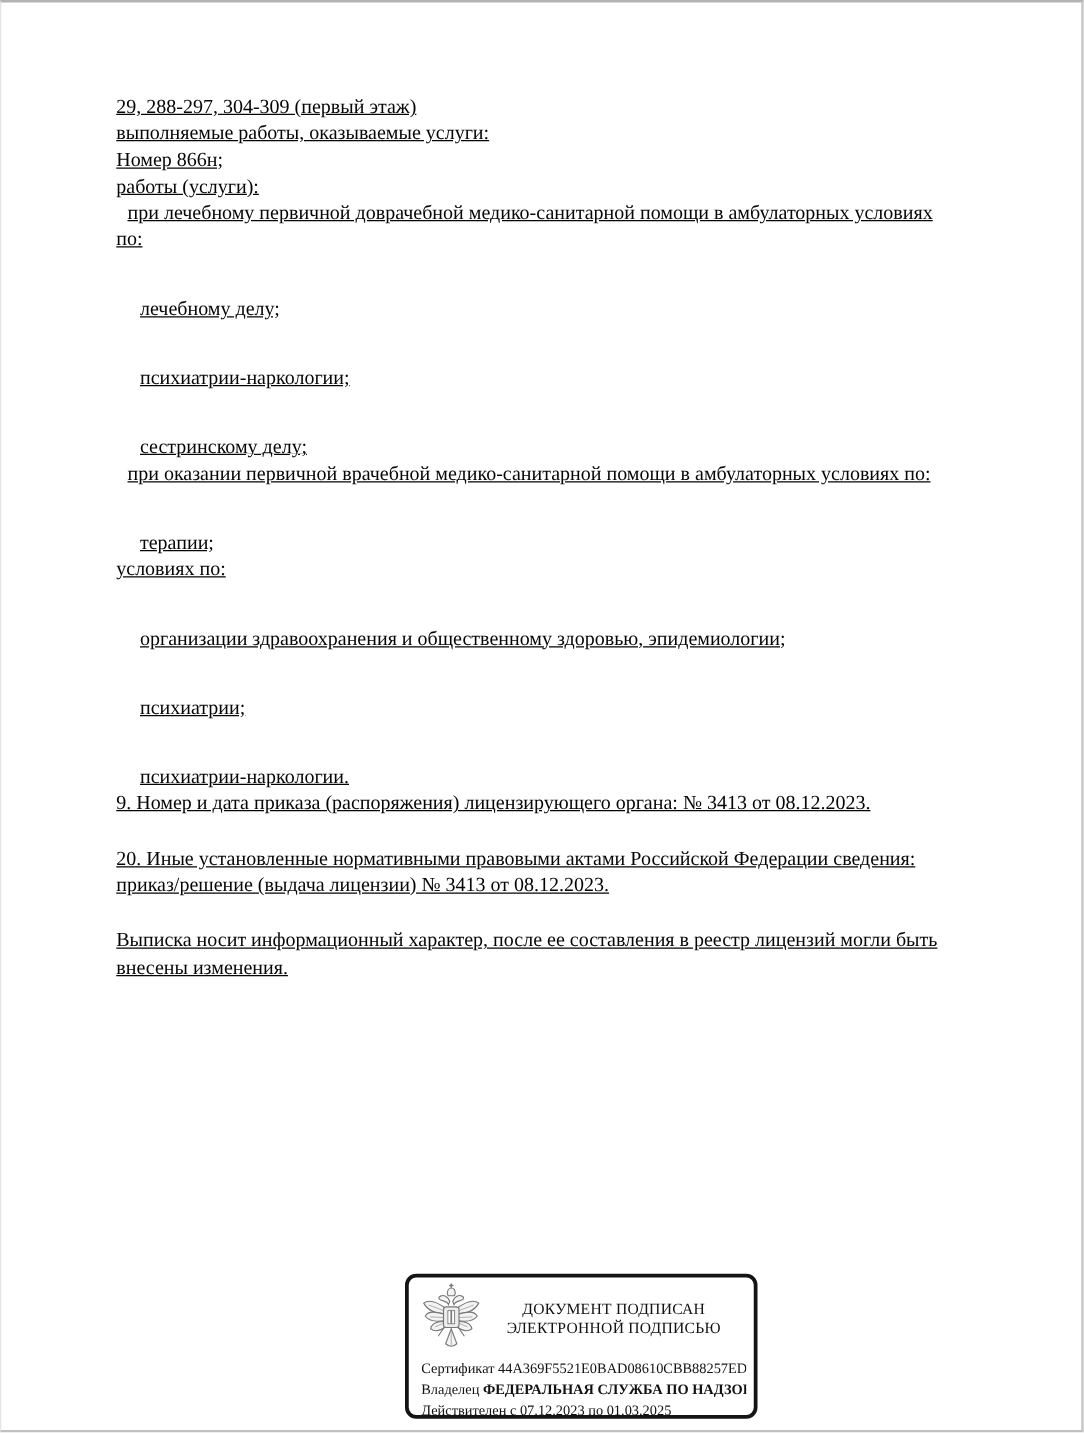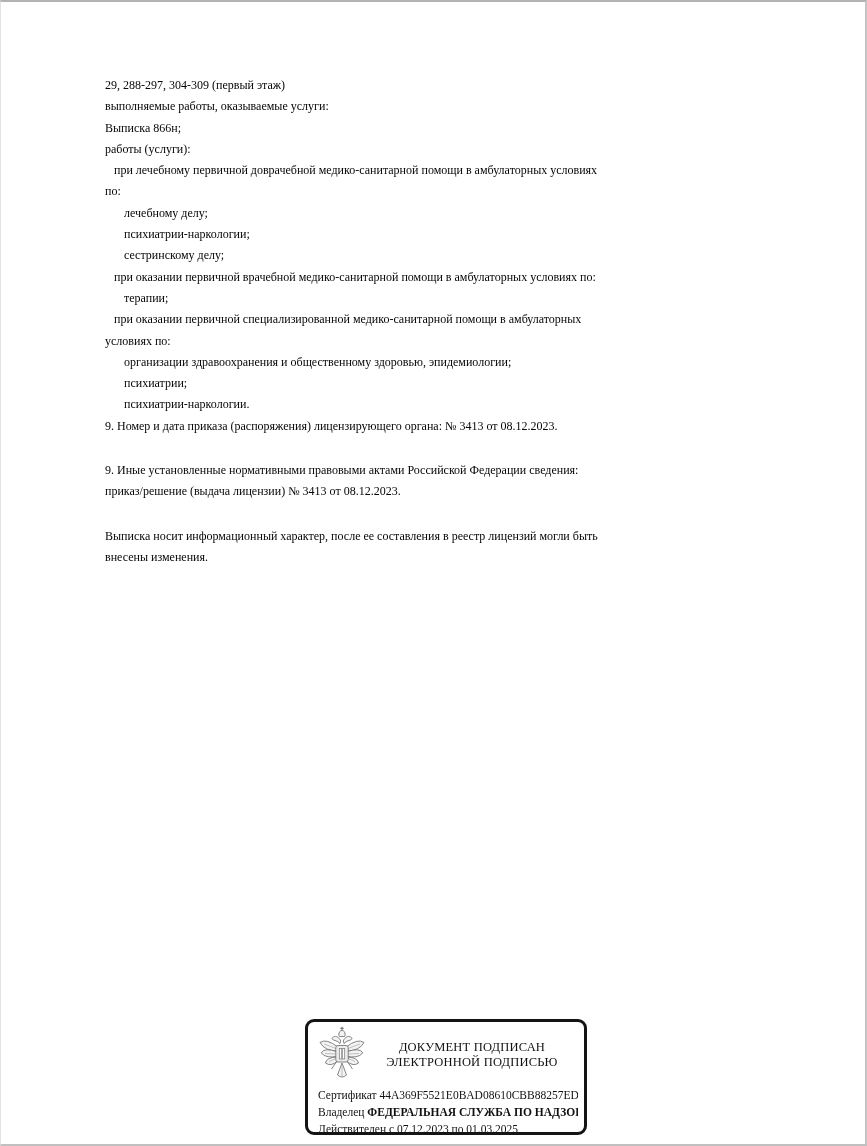--- a/index.html
+++ b/index.html
@@ -12,37 +12,38 @@
     border-top: 2px solid #b3b3b3;
     border-right: 2px solid #c4c4c4;
     border-bottom: 2px solid #c0c0c0;
     border-left: 1px solid #e3e3e3;
     overflow: hidden;
     font-family: "Liberation Serif", "DejaVu Serif", serif;
     color: #050505;
   }
   .doc-text {
     position: absolute;
-    left: 104px;
+    left: 92px;
     top: 73px;
     width: 715px;
-    font-size: 12px;
+    font-size: 16px;
     line-height: 21.3px;
+    text-decoration: underline;
   }
   .line { white-space: nowrap; }
   .indent-0 { padding-left: 0; }
   .indent-1 { padding-left: 9px; }
-  .indent-2 { padding-left: 19px; }
+  .indent-2 { padding-left: 19px; margin-top: 34px; }
   .p9   { }
   .p10  { margin-top: 23px; }
   .note { margin-top: 23px; }
 
   .stamp {
     position: absolute;
-    left: 304px;
+    left: 323px;
     top: 1017px;
     width: 282px;
     height: 116px;
     box-sizing: border-box;
     border: 3px solid #141414;
     border-radius: 9px;
     background: #ffffff;
     overflow: hidden;
   }
   .stamp-top {
@@ -72,40 +73,39 @@
 </style>
 </head>
 <body>
 
 <div class="page">
 
   <div class="doc-text">
     <div>
         <div class="line indent-0">29, 288-297, 304-309 (первый этаж)</div>
         <div class="line indent-0">выполняемые работы, оказываемые услуги:</div>
-        <div class="line indent-0">Выписка 866н;</div>
+        <div class="line indent-0">Номер 866н;</div>
         <div class="line indent-0">работы (услуги):</div>
         <div class="line indent-1">при лечебному первичной доврачебной медико-санитарной помощи в амбулаторных условиях</div>
         <div class="line indent-0">по:</div>
         <div class="line indent-2">лечебному делу;</div>
         <div class="line indent-2">психиатрии-наркологии;</div>
         <div class="line indent-2">сестринскому делу;</div>
         <div class="line indent-1">при оказании первичной врачебной медико-санитарной помощи в амбулаторных условиях по:</div>
         <div class="line indent-2">терапии;</div>
-        <div class="line indent-1">при оказании первичной специализированной медико-санитарной помощи в амбулаторных</div>
         <div class="line indent-0">условиях по:</div>
         <div class="line indent-2">организации здравоохранения и общественному здоровью, эпидемиологии;</div>
         <div class="line indent-2">психиатрии;</div>
         <div class="line indent-2">психиатрии-наркологии.</div>
       </div>
 
     <div class="line p9">9. Номер и дата приказа (распоряжения) лицензирующего органа: № 3413 от 08.12.2023.</div>
 
     <div class="p10">
-      <div class="line">9. Иные установленные нормативными правовыми актами Российской Федерации сведения:</div>
+      <div class="line">20. Иные установленные нормативными правовыми актами Российской Федерации сведения:</div>
       <div class="line">приказ/решение (выдача лицензии) № 3413 от 08.12.2023.</div>
     </div>
 
     <div class="note">
       <div class="line">Выписка носит информационный характер, после ее составления в реестр лицензий могли быть</div>
       <div class="line">внесены изменения.</div>
     </div>
   </div>
 
   <div class="stamp">

